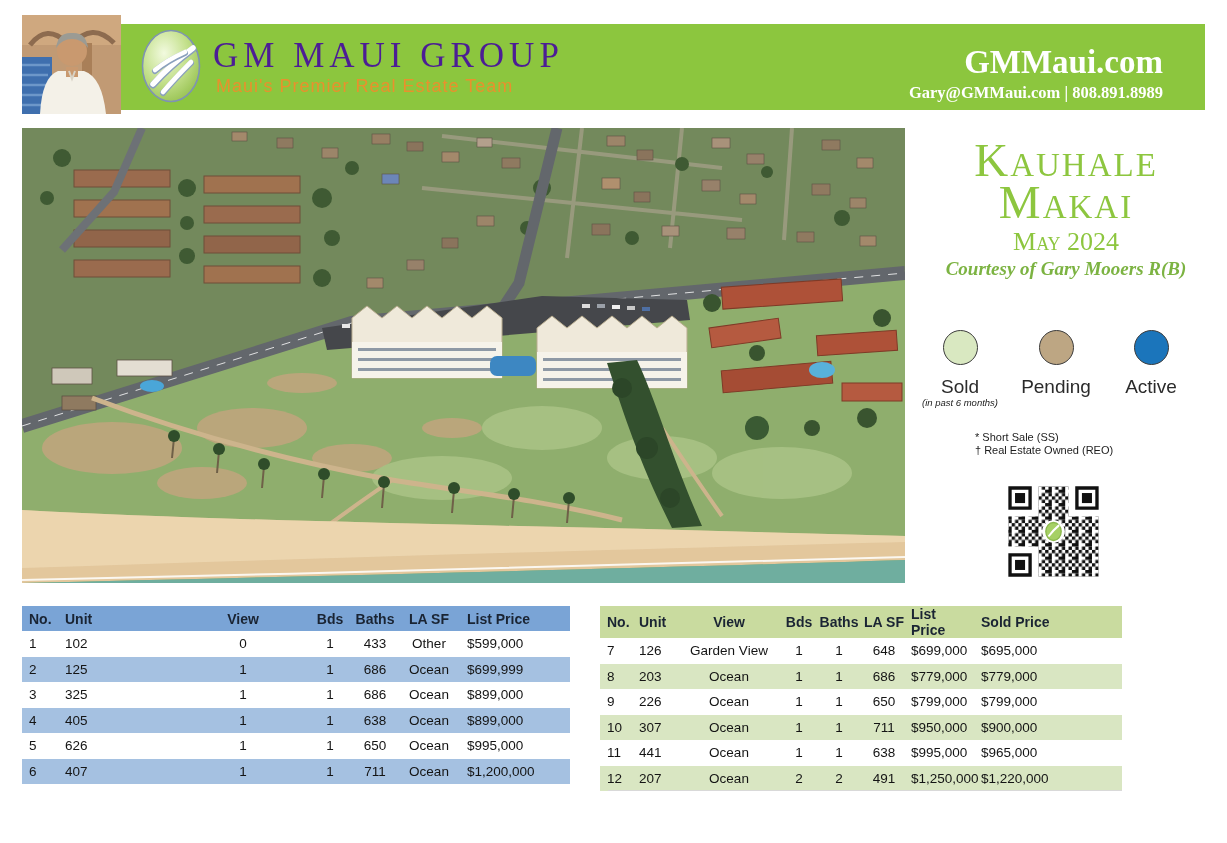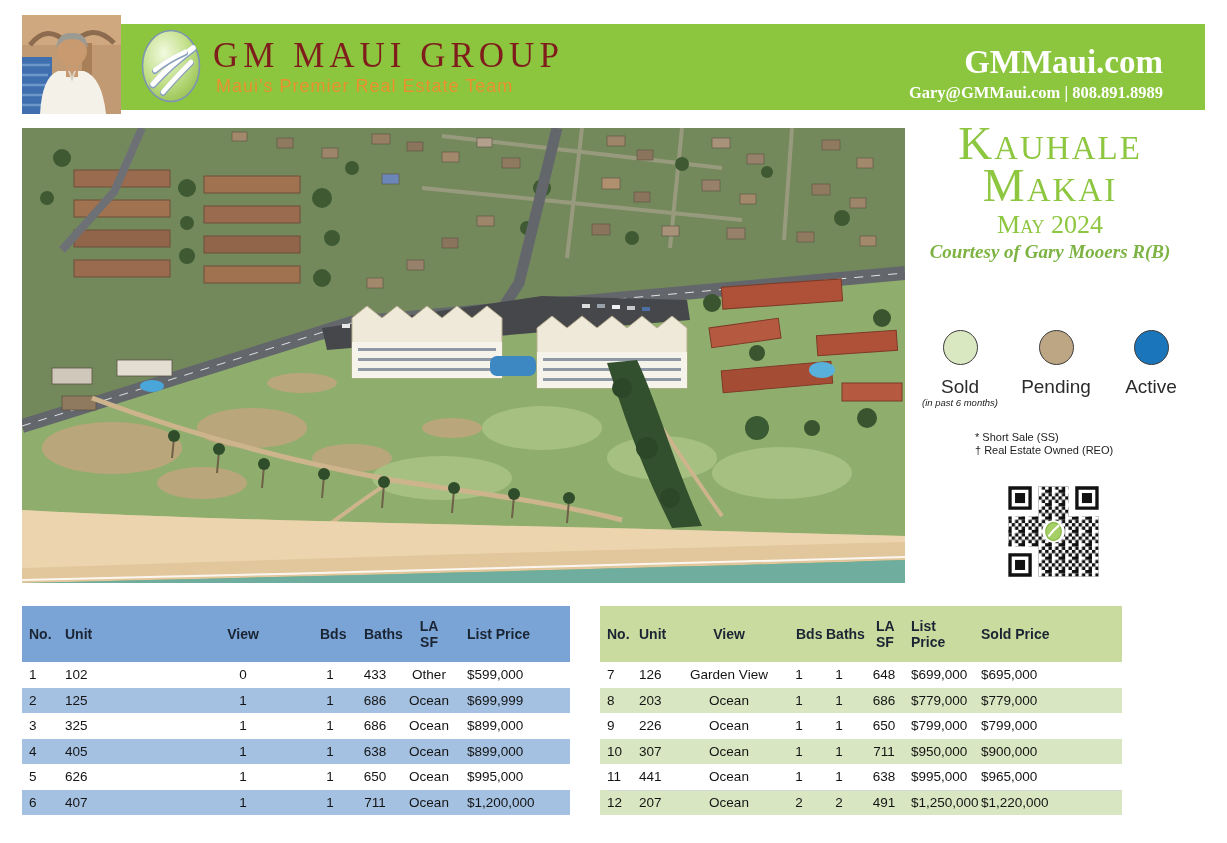--- a/index.html
+++ b/index.html
@@ -6,54 +6,54 @@
   body{width:1227px;height:843px;position:relative;overflow:hidden;
        font-family:"Liberation Sans",sans-serif;color:#111;}
   .abs{position:absolute;}
 
   
   .gary-photo{left:22px;top:15px;width:99px;height:99px;}
   .banner{left:121px;top:24px;width:1084px;height:86px;background:#8cc63e;}
   .logo-ellipse{position:absolute;left:20px;top:5px;width:60px;height:74px;}
   .logo-textblock{position:absolute;left:92px;top:13px;}
   .logo-name{font-family:"Liberation Serif",serif;font-size:35px;line-height:38px;
-             color:#7f1d1d;letter-spacing:5px;white-space:nowrap;}
+             color:#4c1d95;letter-spacing:5px;white-space:nowrap;}
   .logo-tagline{font-size:18px;color:#e8912d;letter-spacing:1px;margin-top:1px;padding-left:3px;}
   .banner-right{position:absolute;right:42px;top:20px;text-align:right;
                 font-family:"Liberation Serif",serif;color:#fff;}
   .site{font-size:33px;line-height:36px;font-weight:bold;}
   .contact{font-size:16.5px;font-weight:bold;margin-top:3px;margin-left:8px;}
 
   
   .aerial{left:22px;top:128px;width:883px;height:455px;overflow:hidden;}
 
   
-  .sb-title{left:905px;top:122px;width:290px;text-align:center;
-            font-family:"Liberation Serif",serif;color:#8dc63f;}
+  .sb-title{left:905px;top:139px;width:290px;text-align:center;
+            font-family:"Liberation Serif",serif;color:#8dc63f;padding-left:16px;}
   .sb-title .big{font-variant:small-caps;font-size:47px;line-height:42px;letter-spacing:2px;}
   .sb-title .may{font-variant:small-caps;font-size:26px;line-height:28px;margin-top:5px;color:#8dc63f;}
   .sb-title .courtesy{font-size:19px;font-style:italic;font-weight:bold;margin-top:2px;color:#7cb342;}
 
   .legend{left:905px;top:330px;width:300px;height:75px;}
   .legend-item{position:absolute;top:0;transform:translateX(-50%);text-align:center;width:120px;}
   .swatch{width:33px;height:33px;border-radius:50%;border:1.6px solid #3c3c3c;margin:0 auto;}
   .legend-label{font-size:19px;color:#2b2b2b;margin-top:11px;}
   .legend-sub{font-size:9.5px;font-style:italic;color:#222;margin-top:-1px;}
 
   .notes{left:975px;top:431px;font-size:11px;line-height:13px;color:#1c1c1c;}
 
   .qr{left:1005px;top:483px;width:97px;height:97px;}
 
   
   table{border-collapse:collapse;table-layout:fixed;}
   .tbl{position:absolute;top:606px;}
   .tbl-active{left:22px;width:548px;}
   .tbl-sold{left:600px;width:522px;}
   .tbl thead tr{background:var(--head-bg);}
-  .tbl th{height:25px;font-size:14px;font-weight:bold;color:#1a2433;padding:12px;}
+  .tbl th{height:25px;font-size:14px;font-weight:bold;color:#1a2433;padding:0;}
   .tbl td{height:25.5px;font-size:13.5px;color:#141414;padding:0;}
   .tbl tbody tr:nth-child(even){background:var(--stripe-bg);}
   .al{text-align:left;padding-left:7px !important;}
   .ac{text-align:center;}
   .sold-bottom-rule{left:608px;top:790px;width:514px;height:1px;background:#d9d9d9;}
 </style>
 </head>
 <body>
 
 <div class="abs gary-photo">

